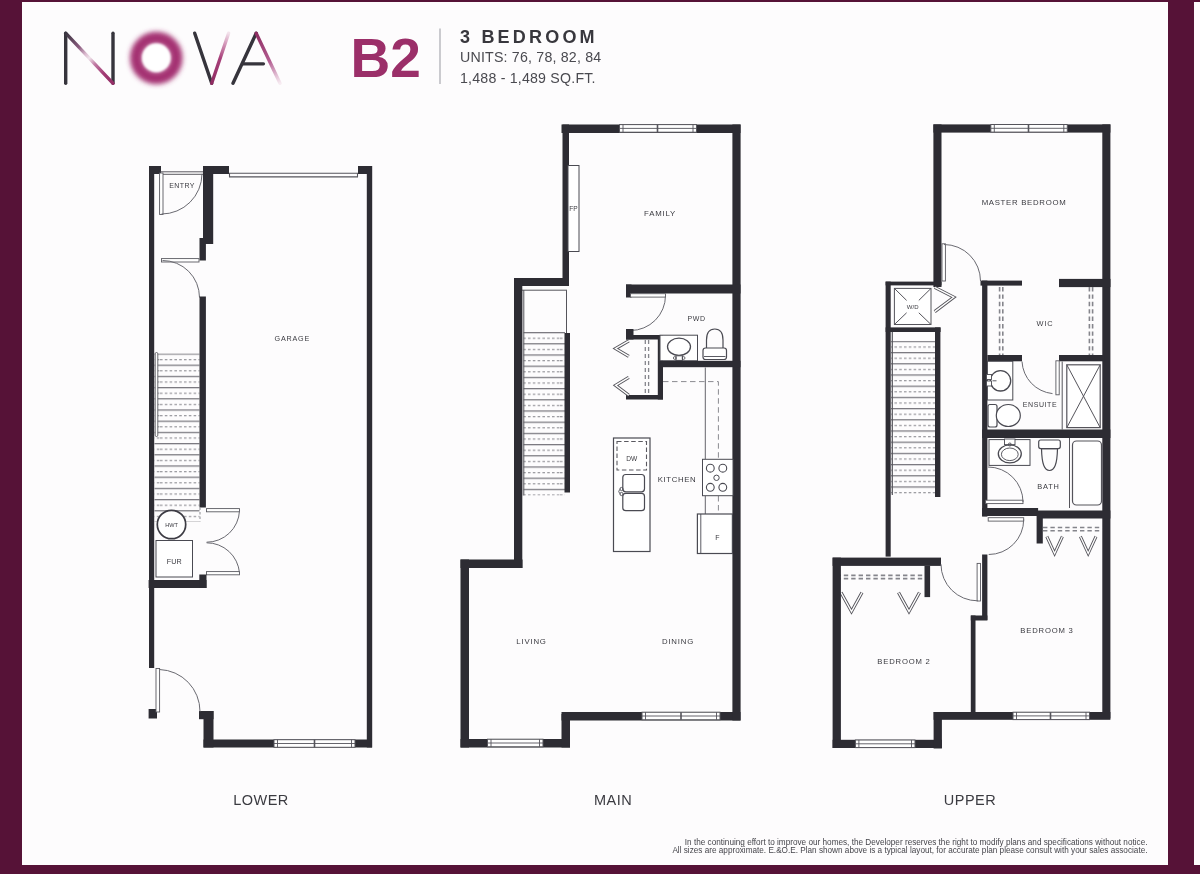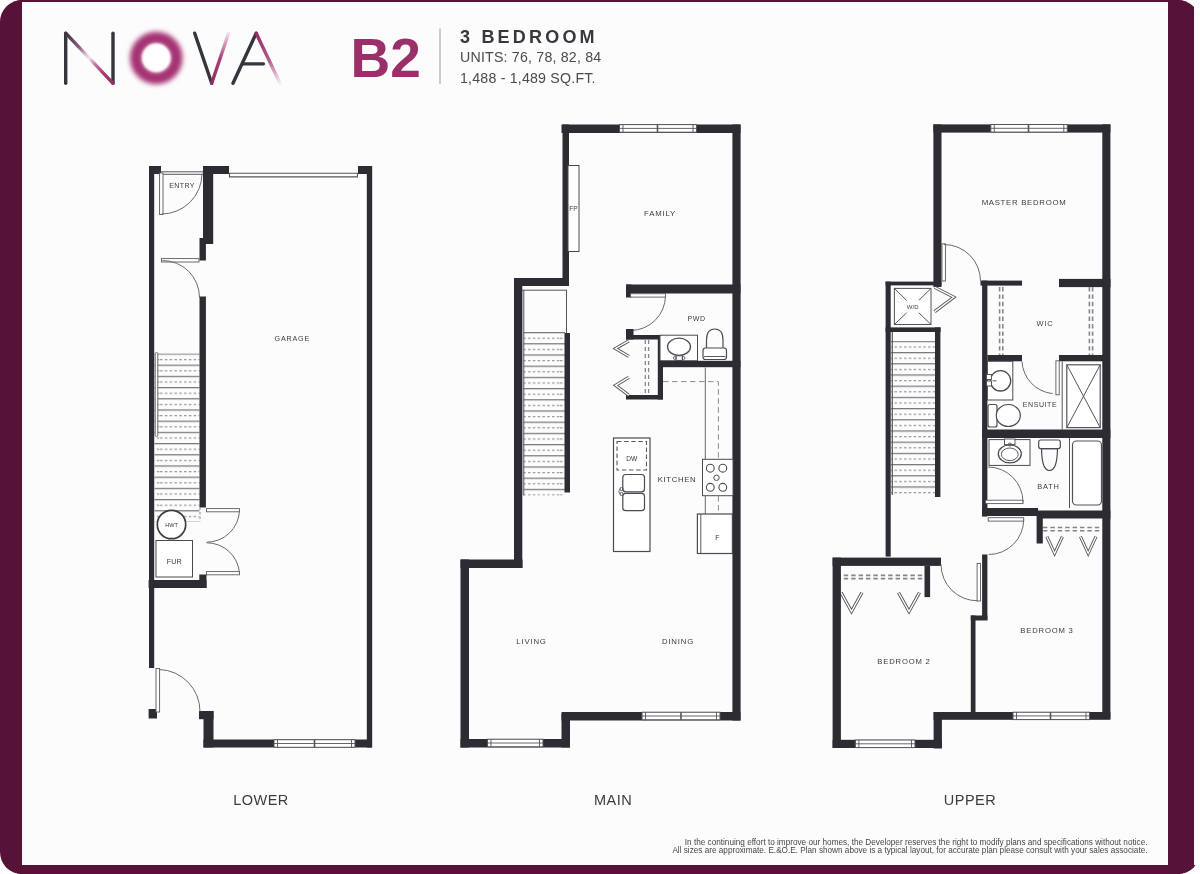--- a/index.html
+++ b/index.html
@@ -1,17 +1,17 @@
 <!DOCTYPE html>
 <html><head>
 <meta charset="utf-8">
 <style>
   html,body{margin:0;padding:0;background:#fff;}
   #page{position:relative;width:1200px;height:874px;background:#fdfcfd;overflow:hidden;
-        font-family:"Liberation Sans", sans-serif;border-radius:22px;}
+        font-family:"Liberation Sans", sans-serif;}
   .bar{position:absolute;background:#561237;}
 </style>
 </head>
 <body>
 <div id="page">
 
   <div class="bar" style="left:0;top:0;width:22px;height:874px;"></div>
 
   <div class="bar" style="left:0;top:0;width:1200px;height:2px;"></div>
 

